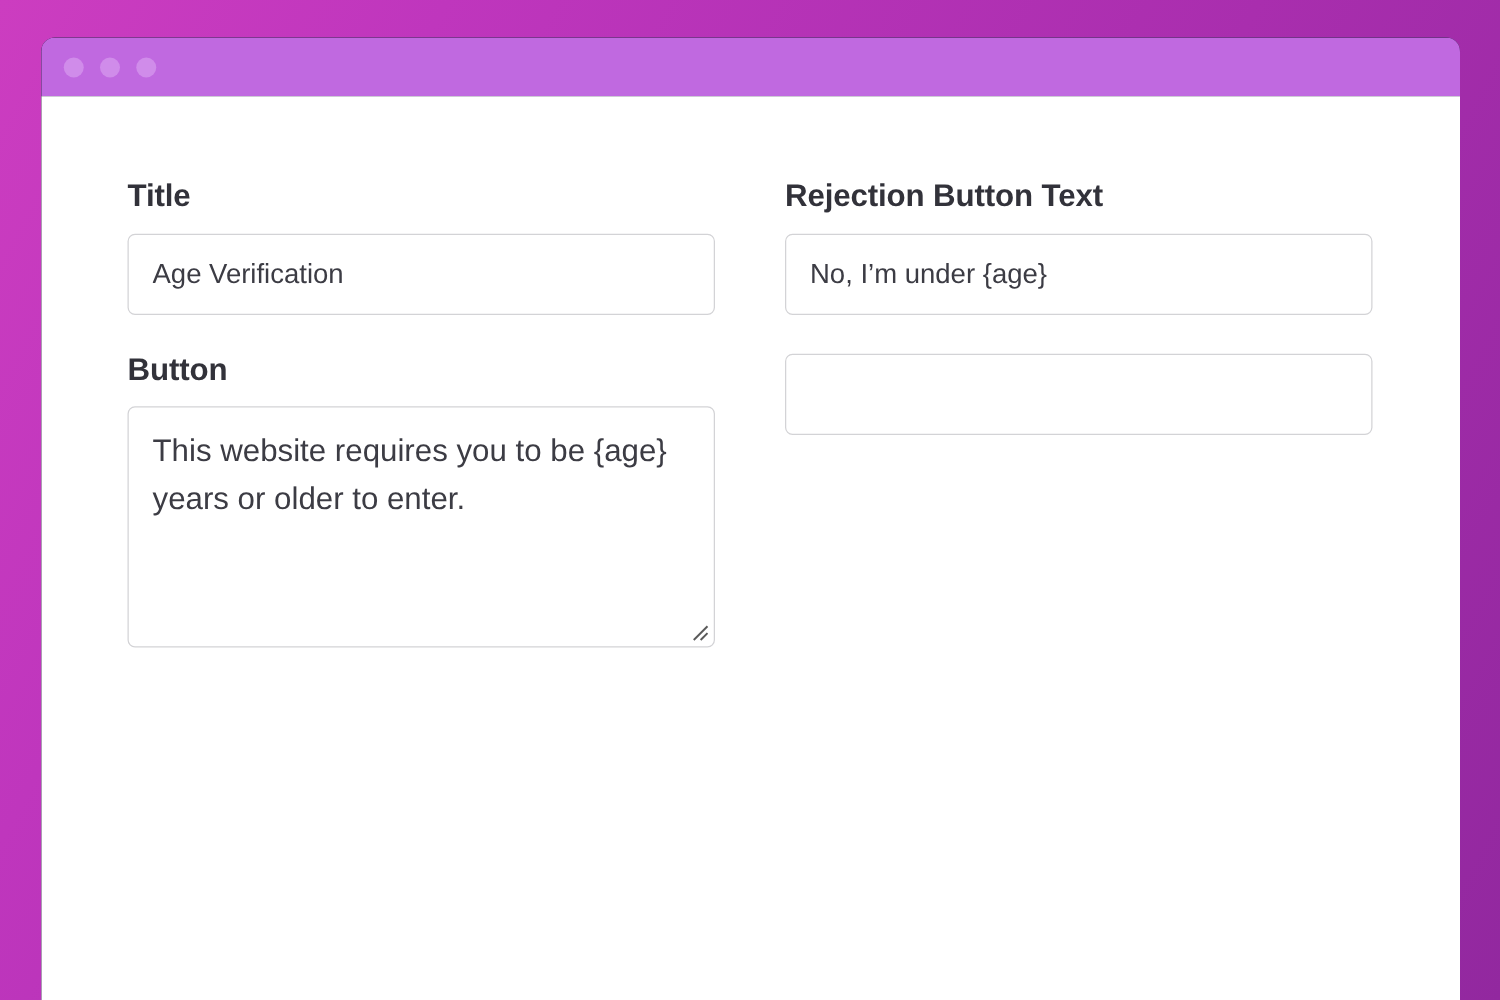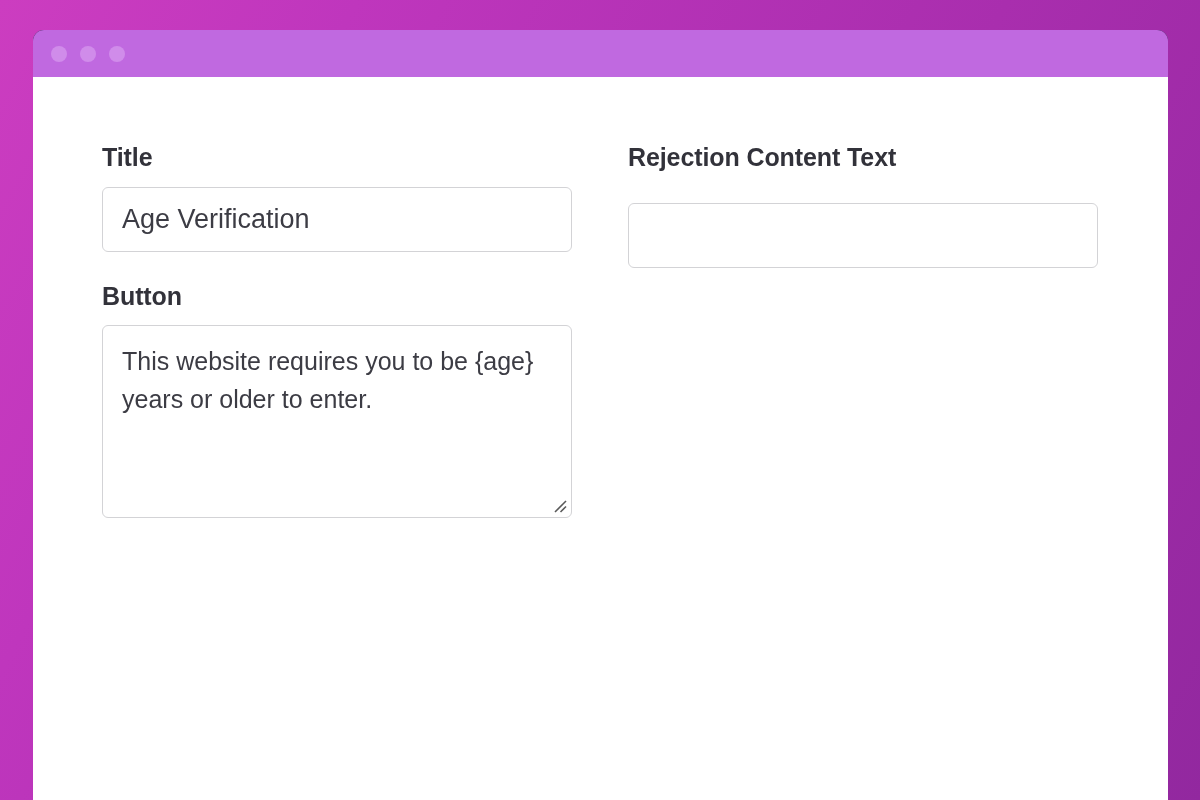--- a/index.html
+++ b/index.html
@@ -77,21 +77,21 @@
   }
 
   .text-input {
     display: block;
     width: 470px;
     height: 65px;
     border: 1px solid #d3d3d6;
     border-radius: 6px;
     background: #ffffff;
     font-family: "Liberation Sans", sans-serif;
-    font-size: 27px;
+    font-size: 22px;
     color: #3c3c44;
     padding: 0 19px;
     line-height: 63px;
     outline: none;
   }
   .text-input::placeholder { color: #9a9aa2; }
 
   .textarea-wrap { position: relative; width: 470px; }
 
   .text-area {
@@ -153,21 +153,22 @@
         </div>
 
 
       </div>
 
       <div class="spacer"></div>
 
       <div class="col">
 
         <div class="field">
-          <label class="field-label">Rejection Content Text</label>
+          <label class="field-label">Rejection Button Text</label>
+          <input class="text-input" type="text" value="No, I’m under {age}" style="">
         </div>
 
         <div class="field">
           <input class="text-input" type="text" value="" style="">
         </div>
 
       </div>
 
     </div>
   </div>

